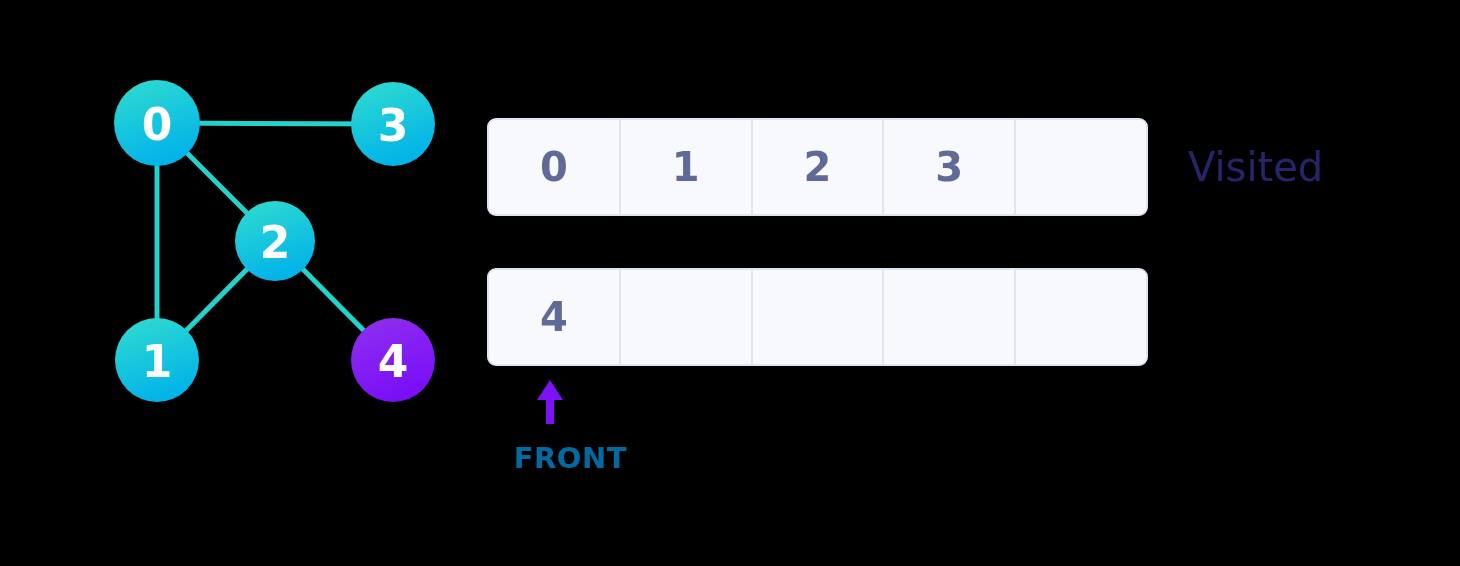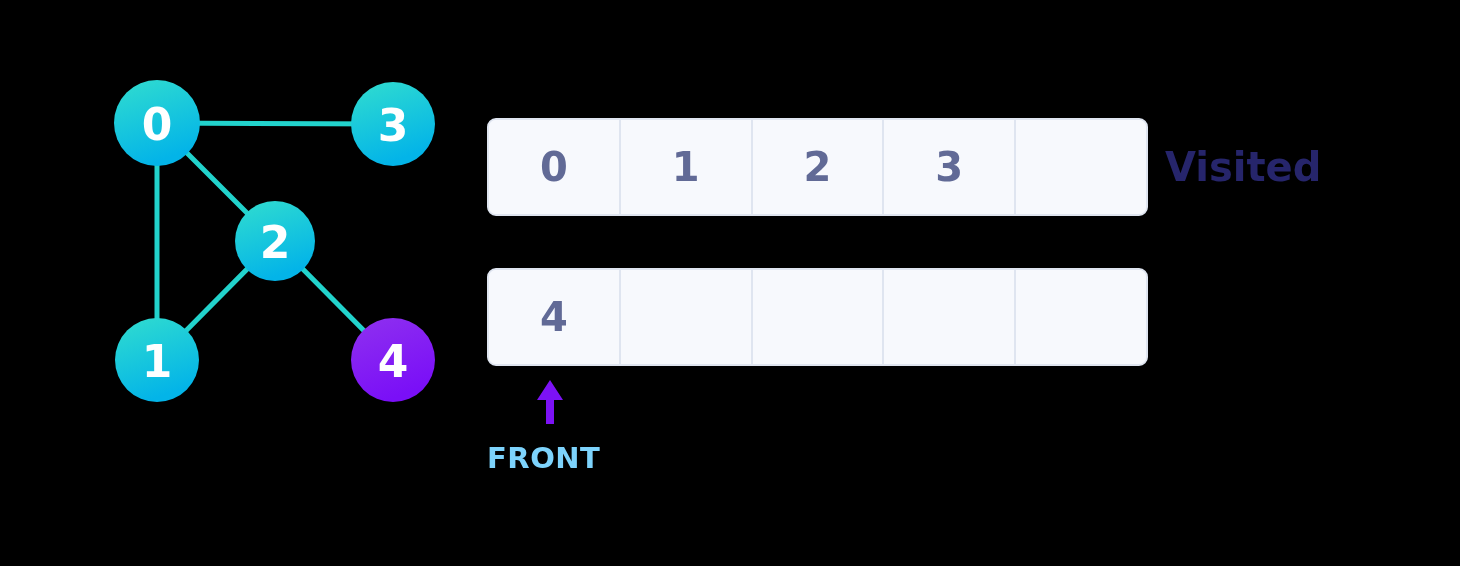--- a/index.html
+++ b/index.html
@@ -75,23 +75,23 @@
   }
   .cell-value {
     font-family: "DejaVu Sans", "Liberation Sans", sans-serif;
     font-weight: bold;
     font-size: 40px;
     color: #616a96;
     line-height: 1;
   }
 
   .array-label {
-    margin-left: 17px;
-    font-family: "DejaVu Sans", "Liberation Sans", sans-serif;
-    font-weight: bold;
+    margin-left: 40px;
+    font-family: "DejaVu Sans", "Liberation Sans", sans-serif;
+    font-weight: normal;
     font-size: 40px;
     color: #26256b;
     white-space: nowrap;
     line-height: 1;
   }
 
   
   #front-pointer {
     position: absolute;
     left: 487px;
@@ -105,26 +105,26 @@
     top: 0;
     width: 36px;
     height: 46px;
     display: block;
   }
   #front-text {
     position: absolute;
     left: 0;
     top: 66px;
     width: 140px;
-    text-align: left;
+    text-align: right;
     font-family: "DejaVu Sans", "Liberation Sans", sans-serif;
     font-weight: bold;
     font-size: 29px;
     letter-spacing: 0.5px;
-    color: #7dd3fc;
+    color: #0369a1;
     line-height: 1;
   }
 </style>
 </head>
 <body>
 
 <div id="stage">
 
   <div id="graph-panel">
     <svg id="graph-svg" viewBox="0 0 470 566">

